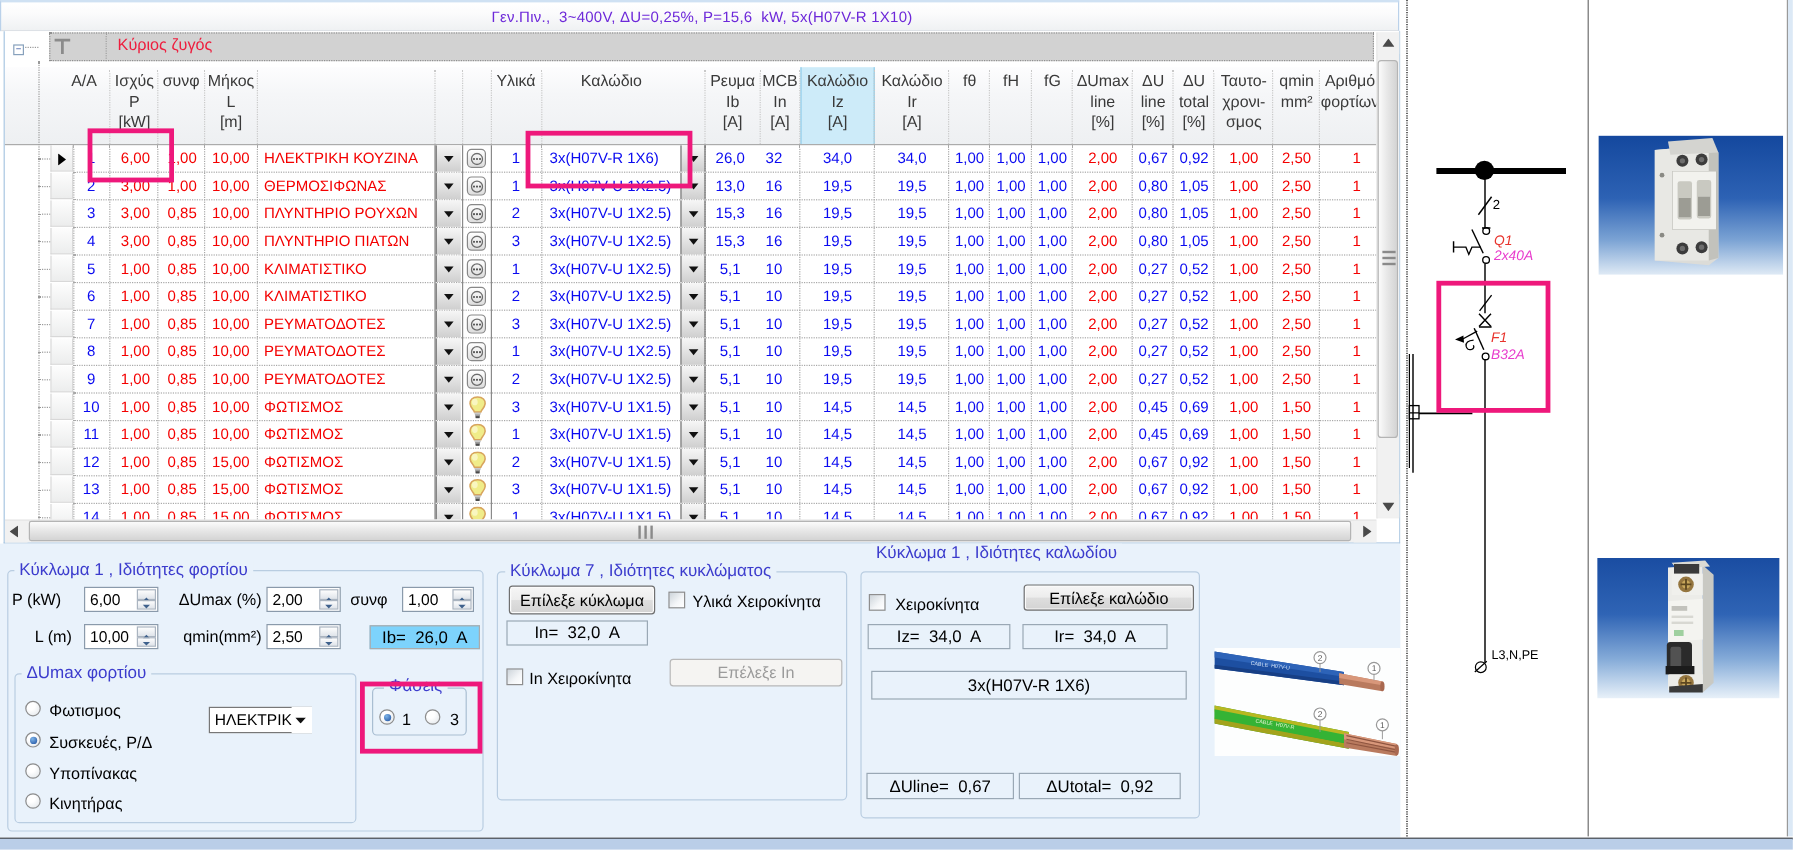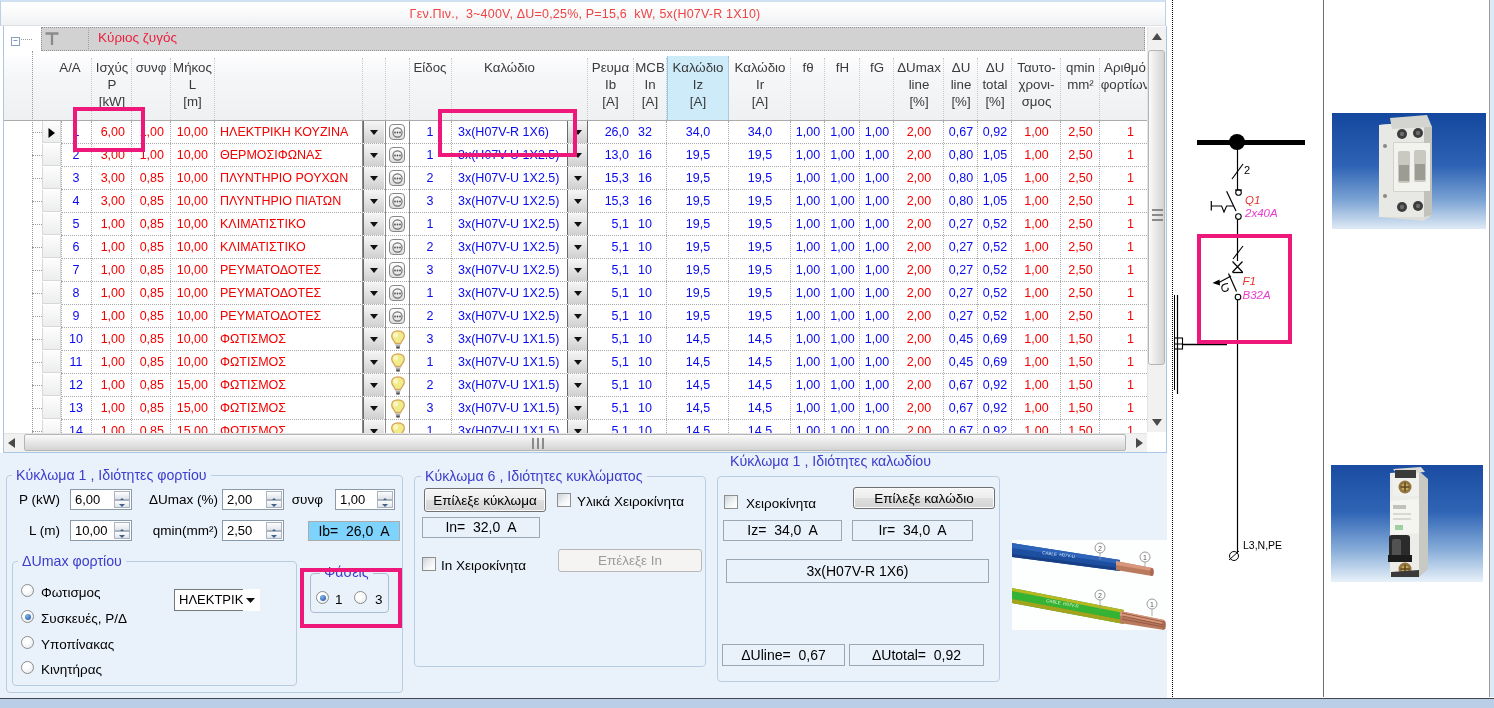--- a/index.html
+++ b/index.html
@@ -1,20 +1,20 @@
 <!DOCTYPE html>
 <html><head><meta charset="utf-8">
 <style>
 *{margin:0;padding:0;box-sizing:border-box}
 html,body{width:1494px;height:708px;overflow:hidden;background:#fff;font-family:"Liberation Sans",sans-serif}
 #app{position:absolute;left:0;top:0;width:1494px;height:708px}
 .abs{position:absolute}
 
 #titlebar{left:0;top:0;width:1166px;height:26px;background:linear-gradient(#ffffff,#fbfbfc 40%,#eff1f3);border-top:2px solid #cfe1f3;border-left:1px solid #bad1ea;border-right:1px solid #bad1ea;border-bottom:1px solid #dde1e6}
-#titletxt{left:0;top:7px;width:1170px;text-align:center;font-size:12.5px;color:#ef4444;letter-spacing:0.2px}
+#titletxt{left:0;top:7px;width:1170px;text-align:center;font-size:12.5px;color:#6d28d9;letter-spacing:0.2px}
 
 #tablebox{left:3px;top:26px;width:1164px;height:427px;background:#fff;border:1px solid #a9c6e2;border-top:none;overflow:hidden}
 
 #band{left:37px;top:1px;width:1104px;height:24px;background:#d2d2d2;border:1px dotted #909090}
 #bandicon{left:40px;top:5px;width:18px;height:16px}
 #bandtxt{left:94px;top:4px;font-size:13.5px;color:#ee1e3e}
 #banddiv{left:84px;top:1px;height:24px;border-left:1px dotted #a0a0a0}
 #expander{left:7px;top:11px;width:9px;height:9px;border:1px solid #87a1bc;background:#fff;line-height:6px;text-align:center;font-size:8px;color:#2c4d9e}
 
 .hdrbg{top:30px;height:64px;background:linear-gradient(#fdfdfe,#f5f6f8 35%,#eef0f2)}
@@ -30,21 +30,21 @@
 .hline{left:57px;width:1086px;height:1px;border-top:1px dotted #a8a8a8}
 .r{color:#f40000}.b{color:#0a0af0}
 
 .c1{left:57px;width:30px;text-align:center}
 .c2{left:88px;width:39px;text-align:right;padding-right:6px}
 .c3{left:128px;width:38px;text-align:right;padding-right:6px}
 .c4{left:167px;width:43px;text-align:right;padding-right:6px}
 .c5{left:211px;width:147px;text-align:left;padding-left:5px}
 .c8{left:405px;width:42px;text-align:center}
 .c9{left:448px;width:114px;text-align:left;padding-left:6px}
-.c11{left:584px;width:45px;text-align:right;padding-right:4px}
+.c11{left:584px;width:45px;text-align:center;padding-right:4px}
 .c12{left:629px;width:34px;text-align:left;padding-left:5px}
 .c13{left:663px;width:62px;text-align:center}
 .c14{left:725px;width:62px;text-align:center}
 .c15{left:787px;width:34px;text-align:center}
 .c16{left:821px;width:35px;text-align:center}
 .c17{left:856px;width:34px;text-align:center}
 .c18{left:890px;width:50px;text-align:center}
 .c19{left:940px;width:34px;text-align:center}
 .c20{left:974px;width:34px;text-align:center}
 .c21{left:1008px;width:49px;text-align:center}
@@ -106,21 +106,21 @@
   <svg class="abs" id="bandicon" viewBox="0 0 18 16">
         <path d="M1.5 2.5 H14.5 M8 2.5 V14" stroke="#8b8b8b" stroke-width="2.3" fill="none"></path>
       </svg>
   <div class="abs" id="bandtxt">Κύριος ζυγός</div>
   <div class="abs" id="expander">−</div>
 
   <div class="abs hc" style="left:50px;width:32px">Α/Α</div>
   <div class="abs hc" style="left:88px;width:40px">Ισχύς<br>P<br>[kW]</div>
   <div class="abs hc" style="left:128px;width:38px">συνφ</div>
   <div class="abs hc" style="left:167px;width:43px">Μήκος<br>L<br>[m]</div>
-  <div class="abs hc" style="left:405px;width:42px">Είδος</div>
+  <div class="abs hc" style="left:405px;width:42px">Υλικά</div>
   <div class="abs hc" style="left:448px;width:115px">Καλώδιο</div>
   <div class="abs hc" style="left:584px;width:45px">Ρευμα<br>Ib<br>[A]</div>
   <div class="abs hc" style="left:629px;width:34px">MCB<br>In<br>[A]</div>
   <div class="abs hc" id="izhdr" style="left:663px;width:62px">Καλώδιο<br>Iz<br>[A]</div>
   <div class="abs hc" style="left:725px;width:62px">Καλώδιο<br>Ir<br>[A]</div>
   <div class="abs hc" style="left:787px;width:34px">fθ</div>
   <div class="abs hc" style="left:821px;width:35px">fH</div>
   <div class="abs hc" style="left:856px;width:34px">fG</div>
   <div class="abs hc" style="left:890px;width:50px">ΔUmax<br>line<br>[%]</div>
   <div class="abs hc" style="left:940px;width:34px">ΔU<br>line<br>[%]</div>
@@ -689,21 +689,21 @@
           <div class="abs" style="left:3px;top:158px;width:11px;height:12px;border-top:2px solid #8a8a8a;border-bottom:2px solid #8a8a8a">
             <div class="abs" style="left:0;top:3px;width:11px;height:2px;background:#8a8a8a"></div>
           </div>
         </div>
   </div>
 </div>
 
 <div class="abs" id="bottom">
 <div class="grp" style="left:6px;top:22px;width:397px;height:218px"></div>
 <div class="gtitle" style="left:12px;top:14px">Κύκλωμα 1 , Ιδιότητες φορτίου</div>
-<div class="lbl" style="left:10px;top:39px;width:50px;text-align:right">P (kW)</div>
+<div class="lbl" style="left:10px;top:39px;width:50px;text-align:left">P (kW)</div>
 <div class="spin" style="left:70px;top:36px">6,00<span class="spbtn">
           <span class="spup"></span>
           <span class="spdn"></span>
         </span></div>
 <div class="lbl" style="left:130px;top:39px;width:88px;text-align:right">ΔUmax (%)</div>
 <div class="spin" style="left:222px;top:36px">2,00<span class="spbtn">
           <span class="spup"></span>
           <span class="spdn"></span>
         </span></div>
 <div class="lbl" style="left:285px;top:39px;width:38px;text-align:right">συνφ</div>
@@ -737,21 +737,21 @@
 <svg class="abs" style="left:246px;top:145px" width="9" height="5" viewBox="0 0 9 5">
         <path d="M0 0 H9 L4.5 5 Z" fill="#111"></path>
       </svg>
 <div class="grp" style="left:310px;top:120px;width:79px;height:40px;border-color:#a9bed2"></div>
 <div class="gtitle" style="left:320px;top:111px">Φάσεις</div>
 <div class="radio sel" style="left:316px;top:138px"></div>
       <div class="lbl" style="left:335px;top:139px">1</div>
 <div class="radio" style="left:354px;top:138px"></div>
       <div class="lbl" style="left:375px;top:139px">3</div>
 <div class="grp" style="left:414px;top:23px;width:292px;height:191px"></div>
-<div class="gtitle" style="left:421px;top:15px">Κύκλωμα 6 , Ιδιότητες κυκλώματος</div>
+<div class="gtitle" style="left:421px;top:15px">Κύκλωμα 7 , Ιδιότητες κυκλώματος</div>
 <div class="btn" style="left:424px;top:35px;width:122px;height:24px;line-height:23px">Επίλεξε κύκλωμα</div>
 <div class="cb" style="left:557px;top:40px"></div>
 <div class="lbl" style="left:577px;top:41px">Υλικά Χειροκίνητα</div>
 <div class="sunk" style="left:422px;top:64px;width:118px;height:21px;line-height:19px">In=&nbsp; 32,0&nbsp; A</div>
 <div class="cb" style="left:422px;top:104px"></div>
 <div class="lbl" style="left:441px;top:105px">Ιn Χειροκίνητα</div>
 <div class="btn dis" style="left:558px;top:96px;width:144px;height:23px;line-height:22px">Επέλεξε Ιn</div>
 <div class="grp" style="left:717px;top:23px;width:283px;height:206px"></div>
 <div class="gtitle" style="left:726px;top:0">Κύκλωμα 1 , Ιδιότητες καλωδίου</div>
 <div class="cb" style="left:724px;top:42px"></div>

